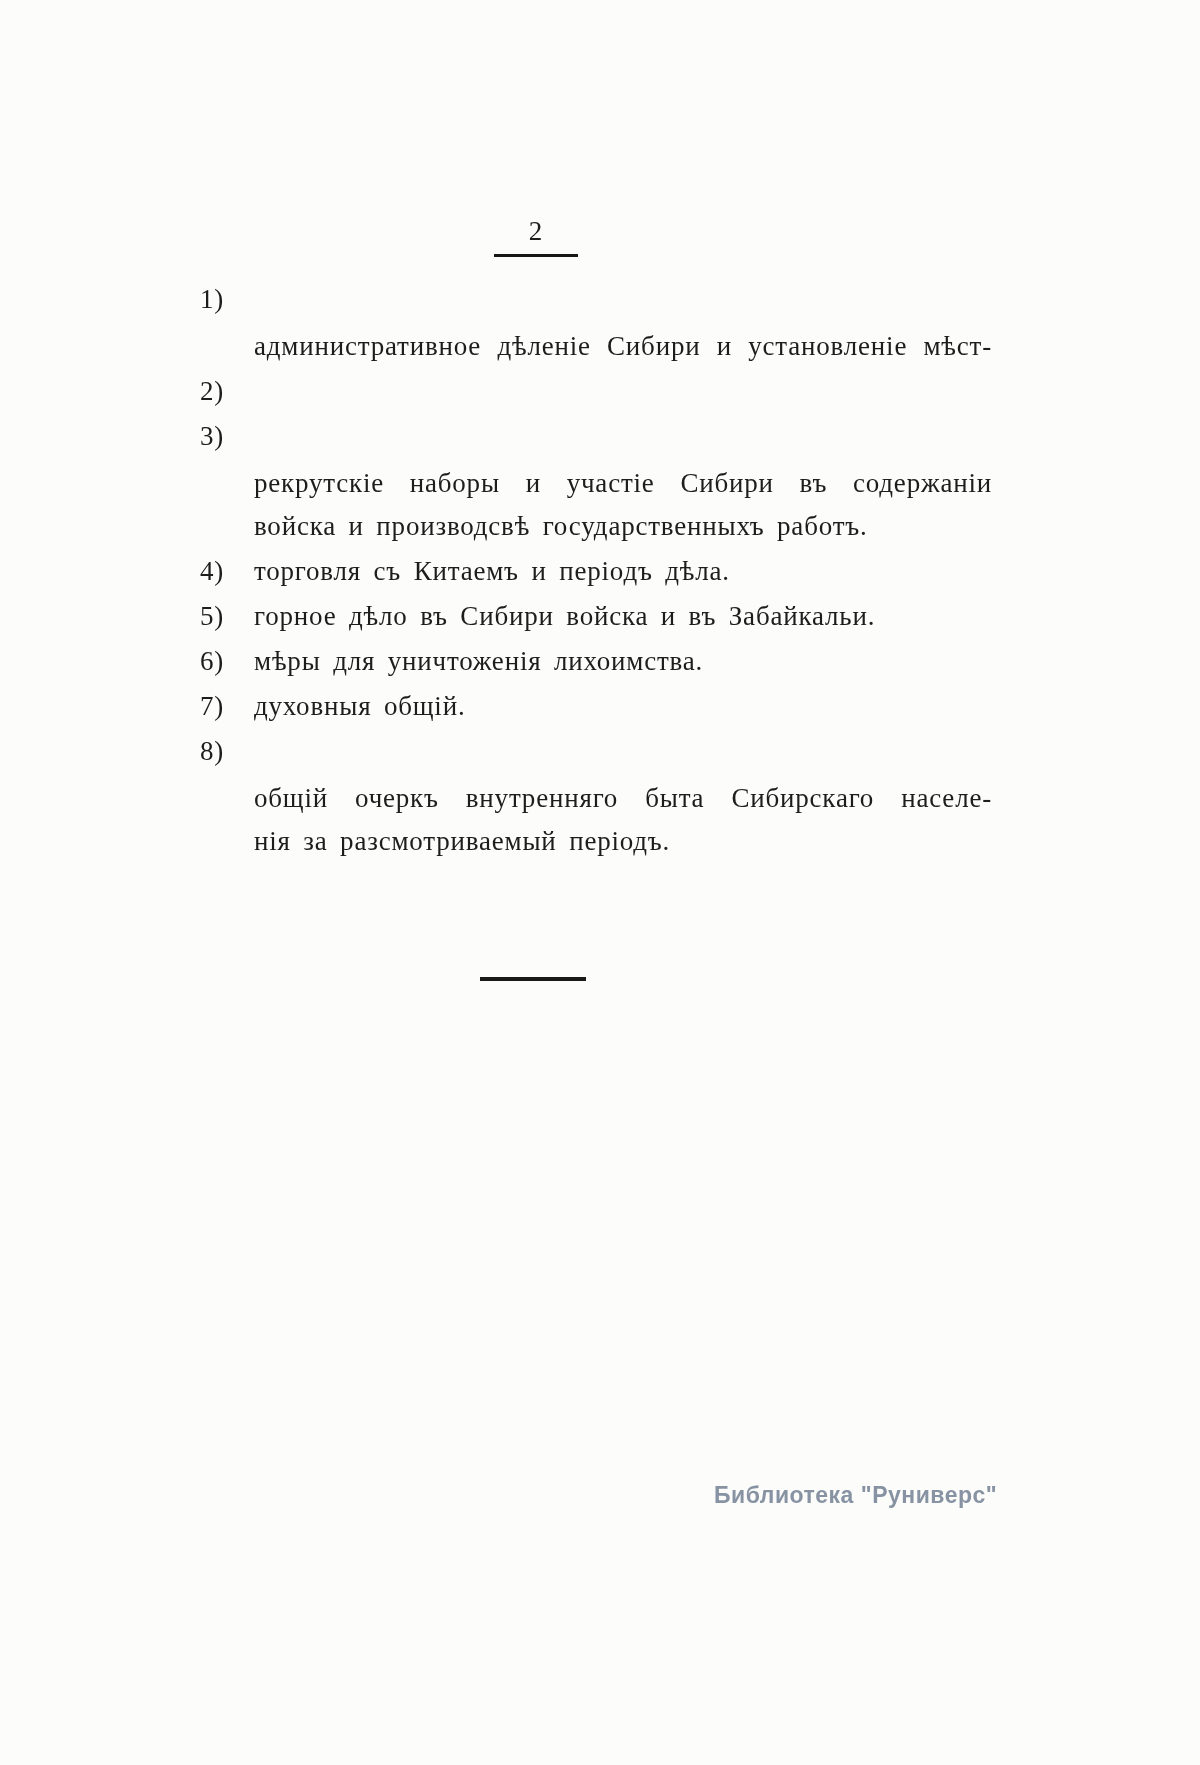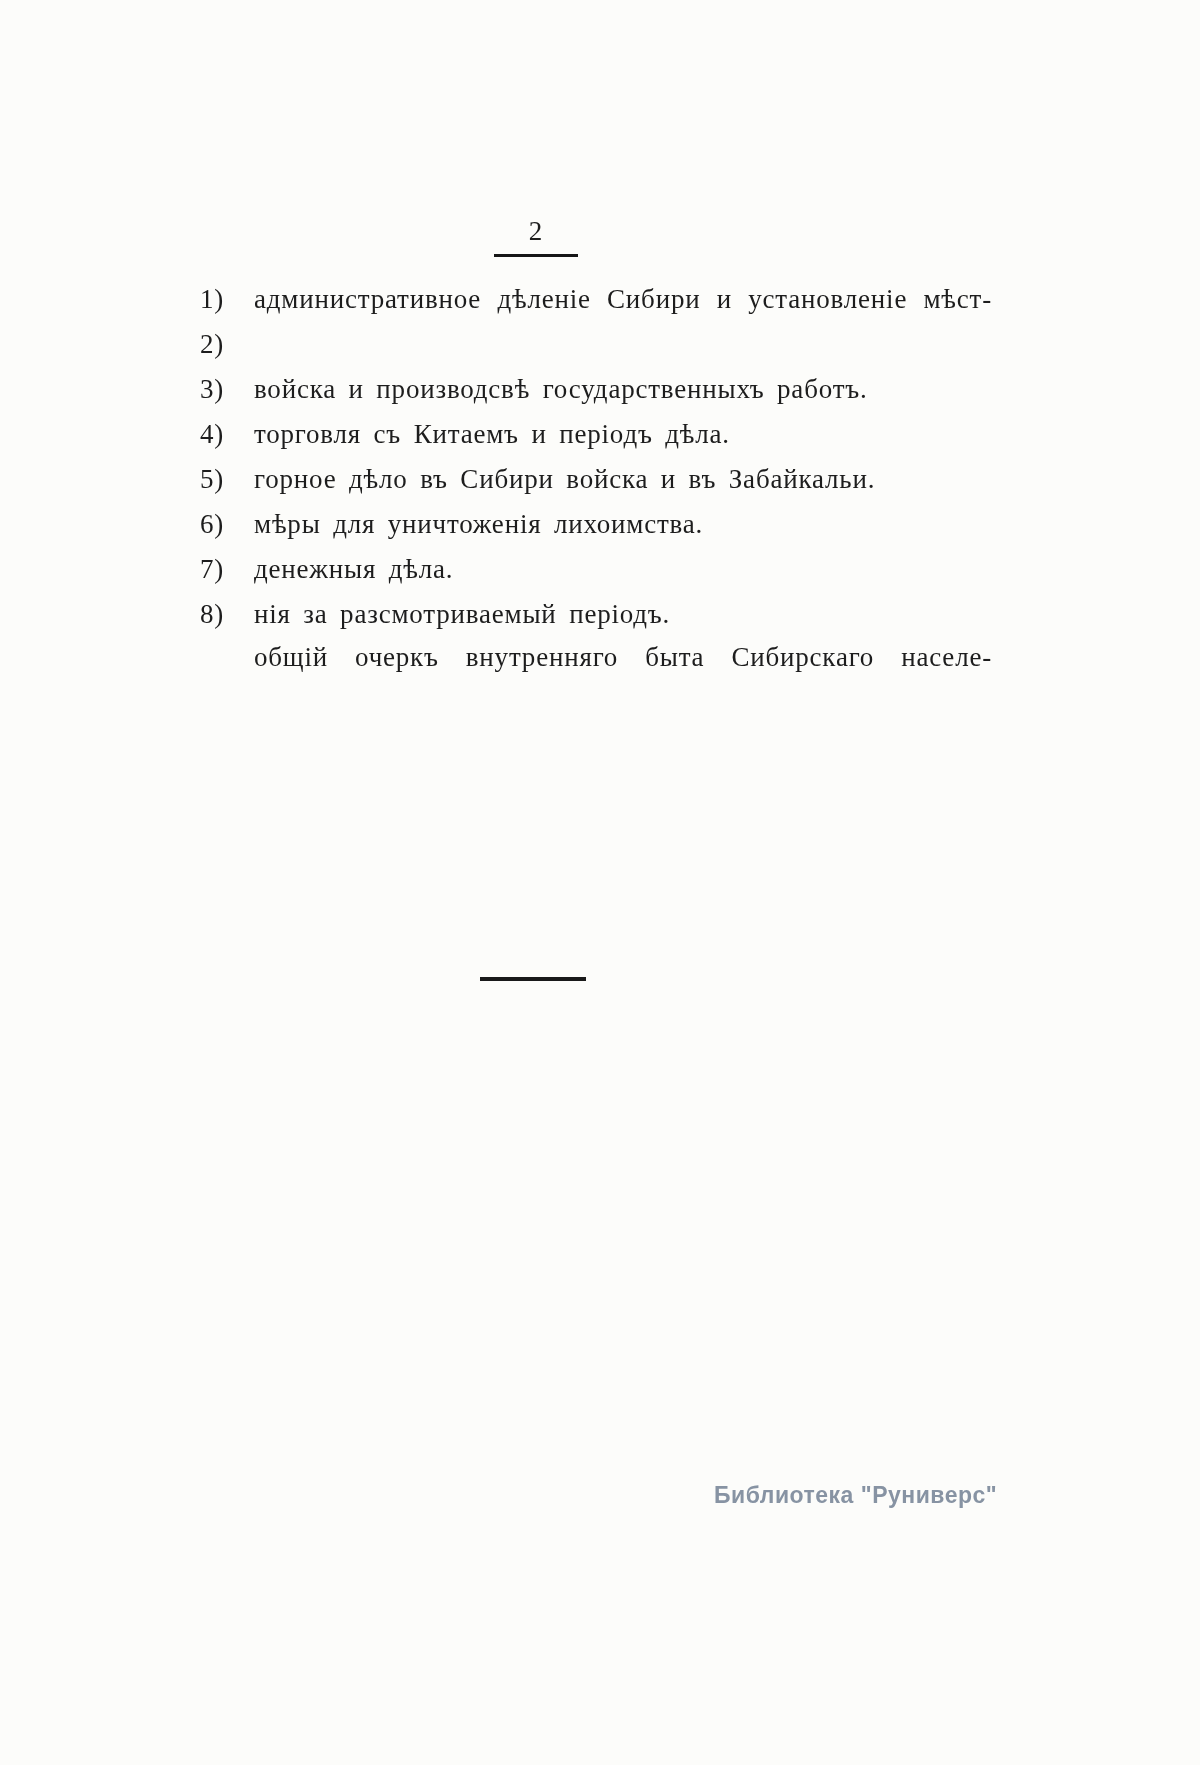--- a/index.html
+++ b/index.html
@@ -61,20 +61,21 @@
   }
   .line {
     display: block;
     line-height: 43px;
     word-spacing: 5px;
     white-space: normal;
   }
   .line.just {
     text-align: justify;
     text-align-last: justify;
+    margin-top: 47px;
   }
   
   .divider {
     position: absolute;
     top: 977px;
     left: 480px;
     width: 106px;
     height: 4px;
     background: #191919;
   }
@@ -111,20 +112,21 @@
 
     <div class="item">
       <span class="num">2)</span>
       <span class="text">
       </span>
     </div>
 
     <div class="item">
       <span class="num">3)</span>
       <span class="text">
+        <span class="line just">рекрутскіе наборы и участіе Сибири въ содержаніи</span>
         <span class="line">войска и производсвѣ государственныхъ работъ.</span>
       </span>
     </div>
 
     <div class="item">
       <span class="num">4)</span>
       <span class="text">
         <span class="line">торговля съ Китаемъ и періодъ дѣла.</span>
       </span>
     </div>
@@ -139,29 +141,29 @@
     <div class="item">
       <span class="num">6)</span>
       <span class="text">
         <span class="line">мѣры для уничтоженія лихоимства.</span>
       </span>
     </div>
 
     <div class="item">
       <span class="num">7)</span>
       <span class="text">
-        <span class="line">денежныя дѣла.</span>
+        <span class="line">духовныя общій.</span>
       </span>
     </div>
 
     <div class="item">
       <span class="num">8)</span>
       <span class="text">
+        <span class="line just">общій очеркъ внутренняго быта Сибирскаго населе-</span>
         <span class="line">нія за разсмотриваемый періодъ.</span>
-        <span class="line just">общій очеркъ внутренняго быта Сибирскаго населе-</span>
       </span>
     </div>
 
   </div>
 
   <div class="divider"></div>
 
   <div class="watermark">Библиотека "Руниверс"</div>
 
 </div>

